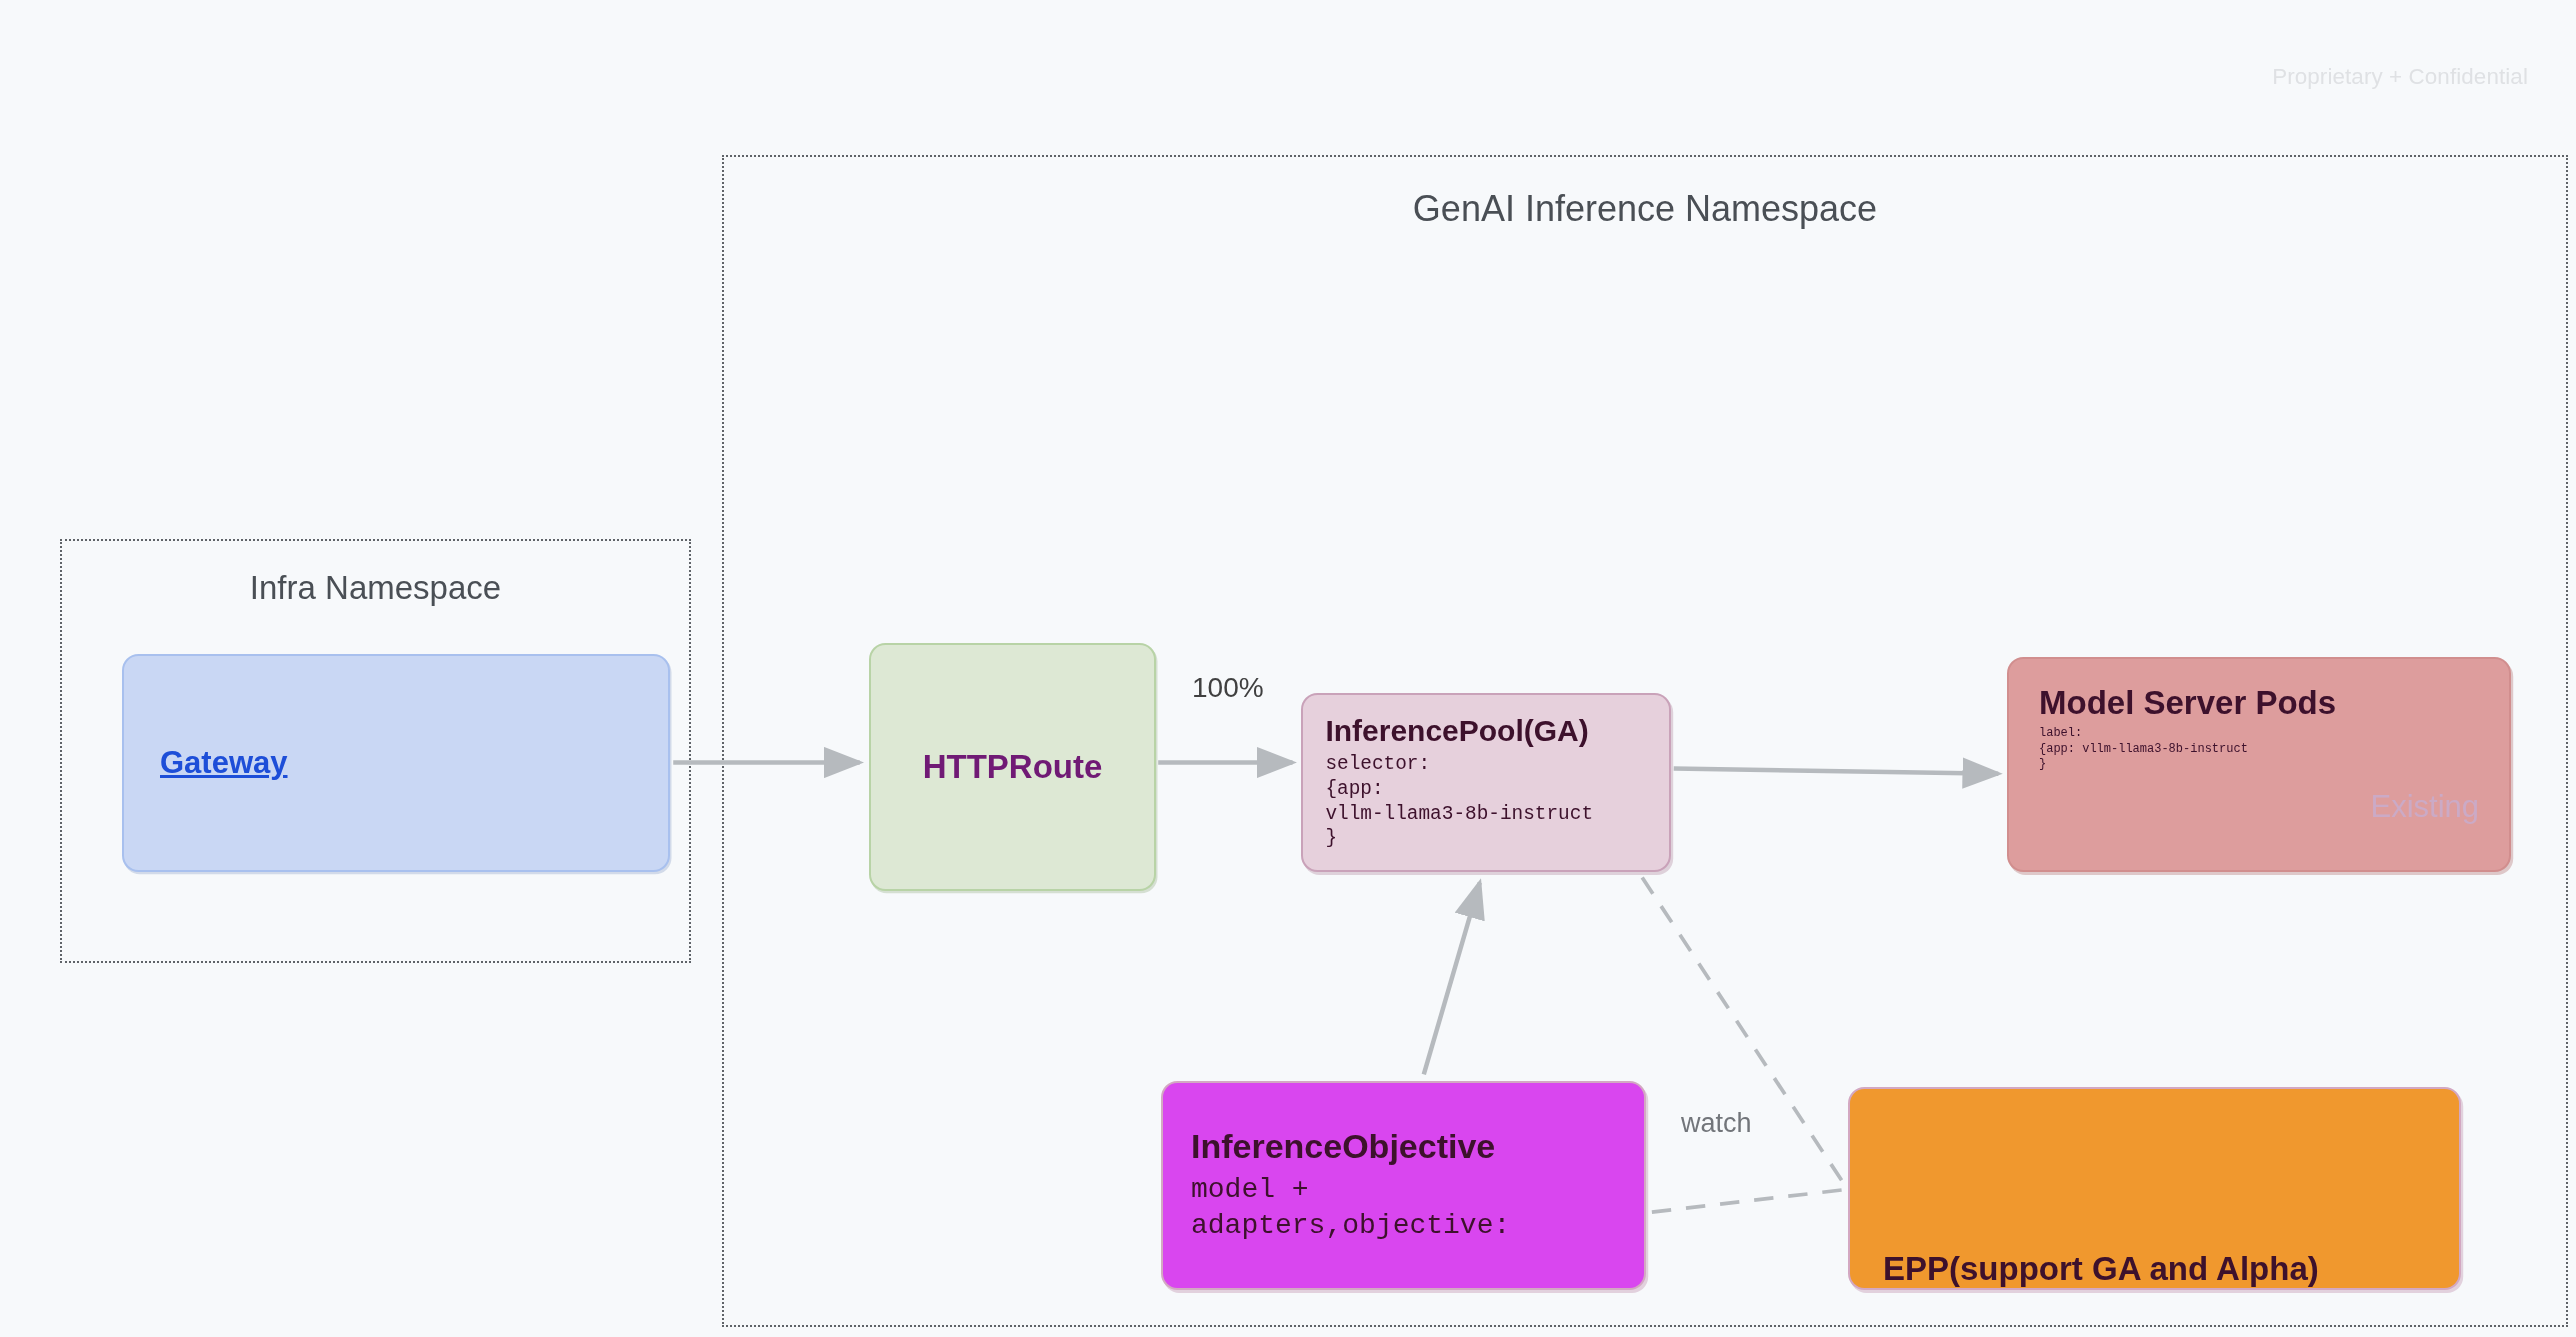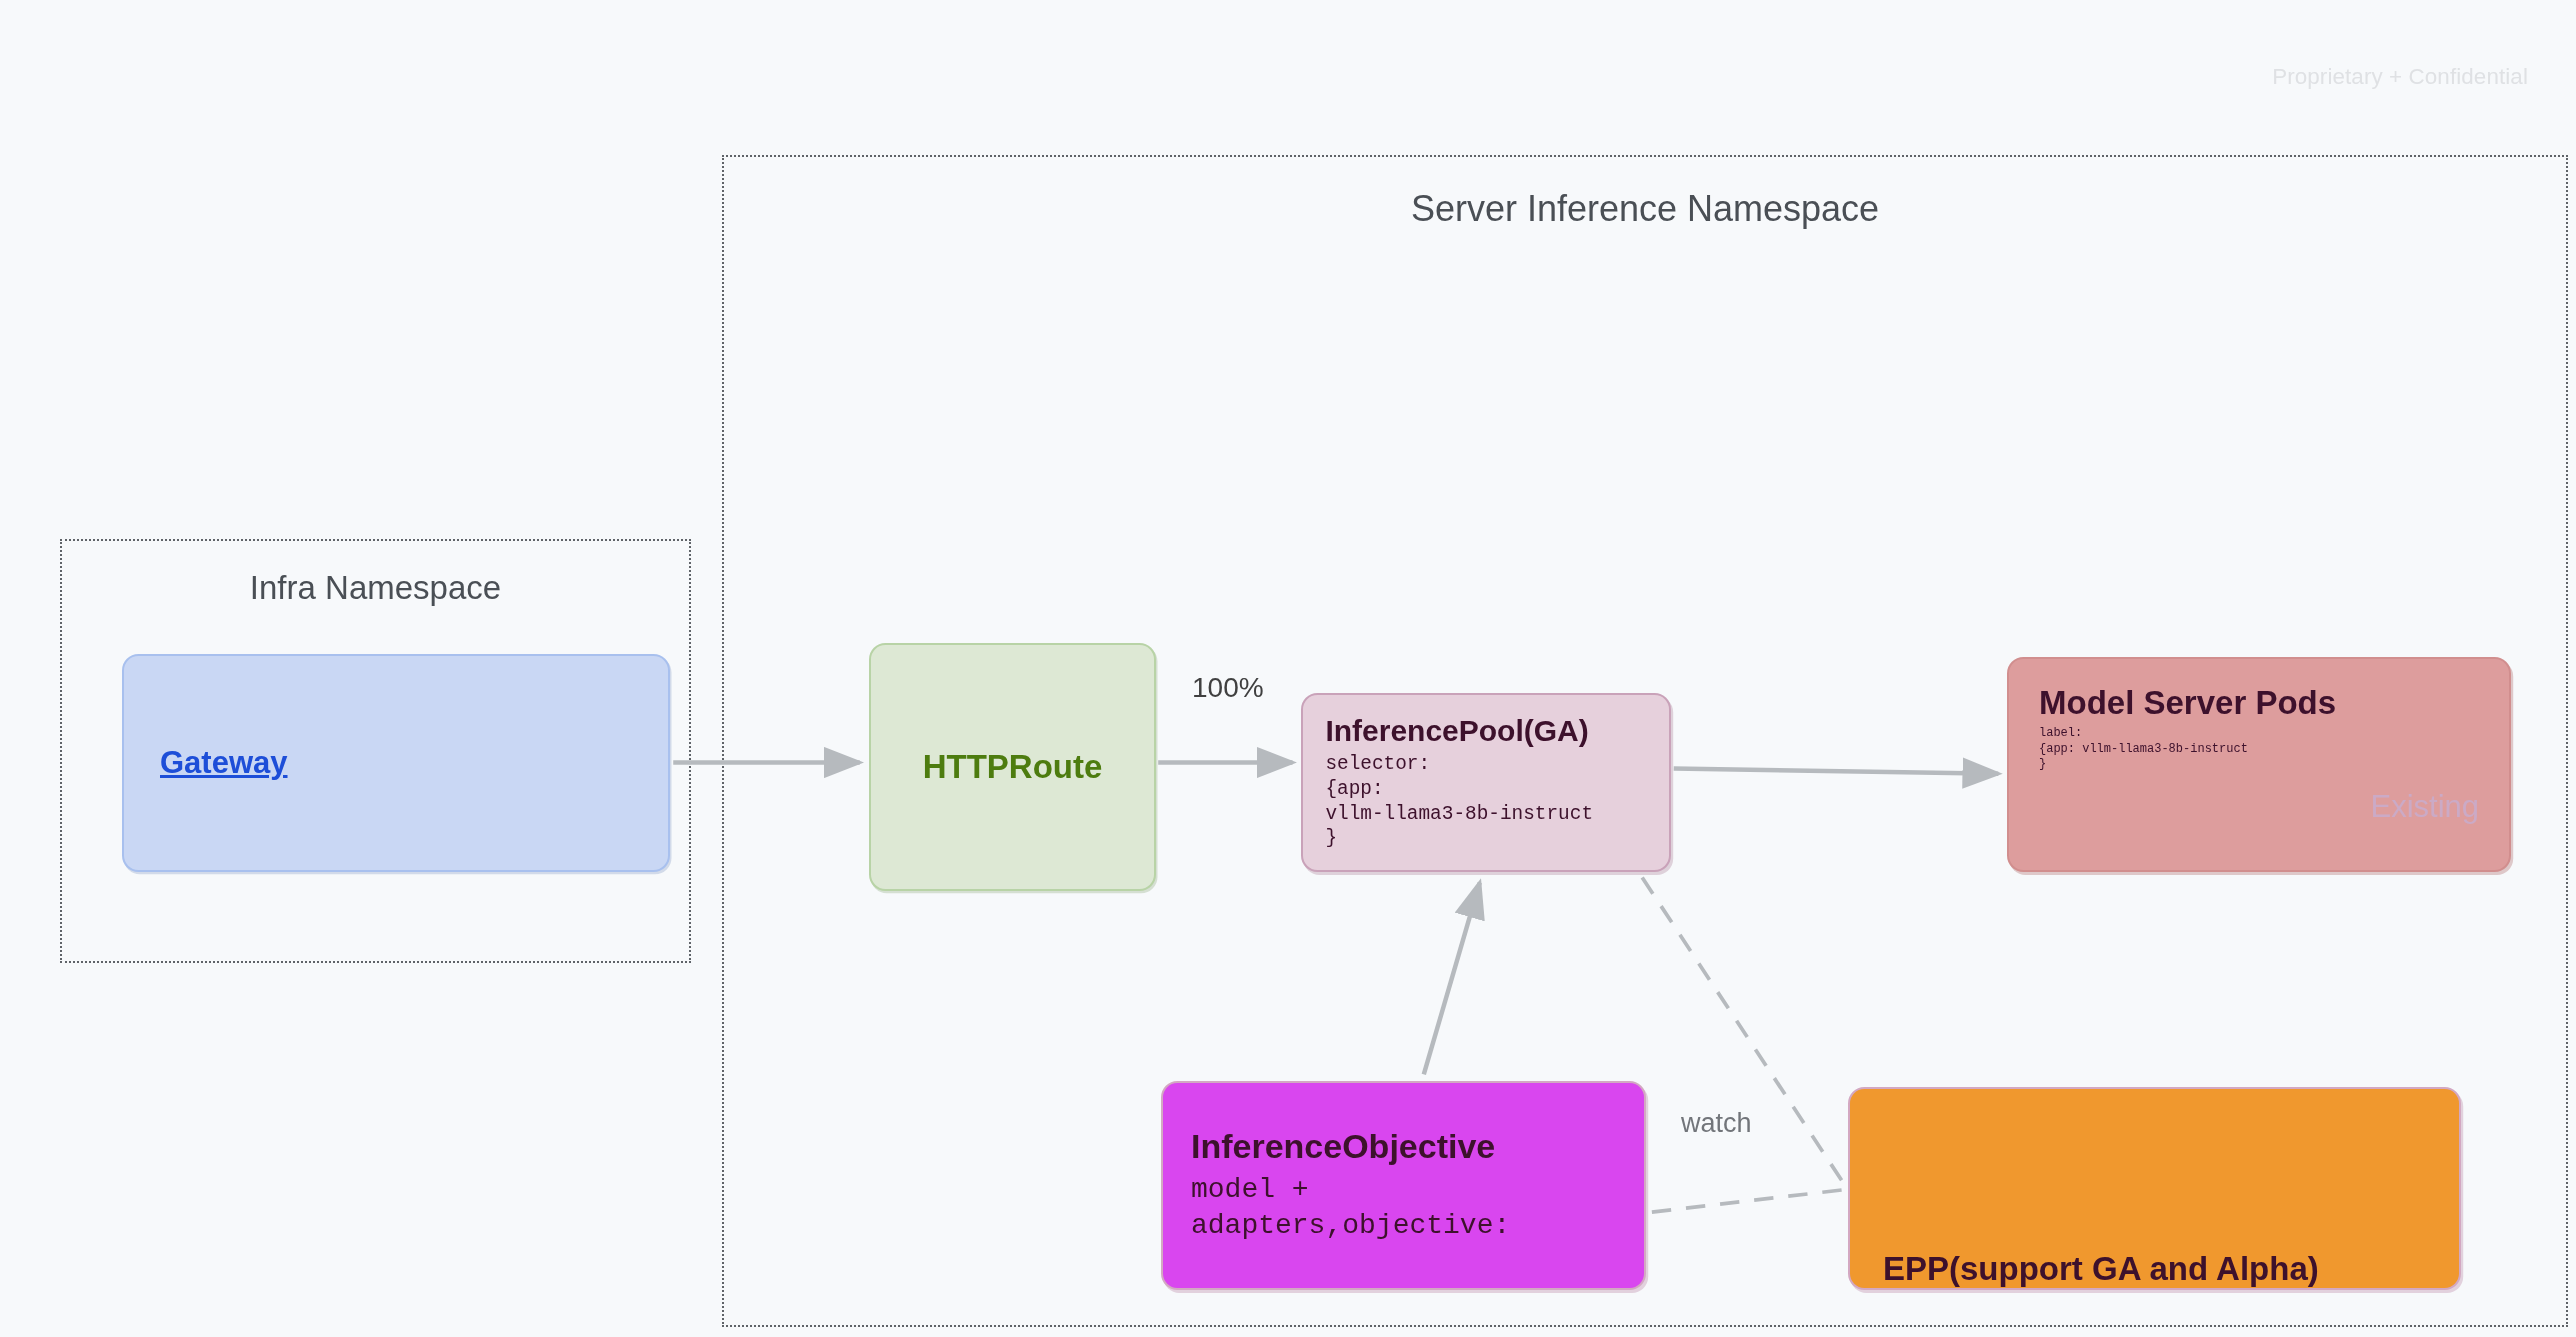--- a/index.html
+++ b/index.html
@@ -102,21 +102,21 @@
   
   #httproute {
     left: 869px; top: 643px;
     width: 287px; height: 248px;
     background: #dde8d4;
     border: 2.2px solid #b8d3a6;
     align-items: center;
     box-shadow: 1.5px 2.2px 0 rgba(150,175,135,.35);
   }
   #httproute .title {
-    color: #4d7c0f;
+    color: #701a75;
     font-size: 33px;
   }
 
   
   #inferencepool {
     left: 1301px; top: 693px;
     width: 370px; height: 179px;
     background: #e6d0dc;
     border: 2.2px solid #c9a2b9;
     padding-left: 22.4px;
@@ -223,21 +223,21 @@
   }
 </style>
 </head>
 <body>
 
 <div id="canvas">
 
   <div class="watermark">Proprietary + Confidential</div>
 
   <div class="ns" id="ns-genai">
-    <div class="ns-title">Server Inference Namespace</div>
+    <div class="ns-title">GenAI Inference Namespace</div>
   </div>
 
   <div class="ns" id="ns-infra">
     <div class="ns-title">Infra Namespace</div>
   </div>
 
   <svg id="edges" viewBox="0 0 3452 1792" xmlns="http://www.w3.org/2000/svg">
     <defs>
       <marker id="arrowhead" markerWidth="9" markerHeight="7" refX="8" refY="3.5" orient="auto" markerUnits="strokeWidth">
         <polygon points="0 0, 9 3.5, 0 7" fill="#b6babe"></polygon>

